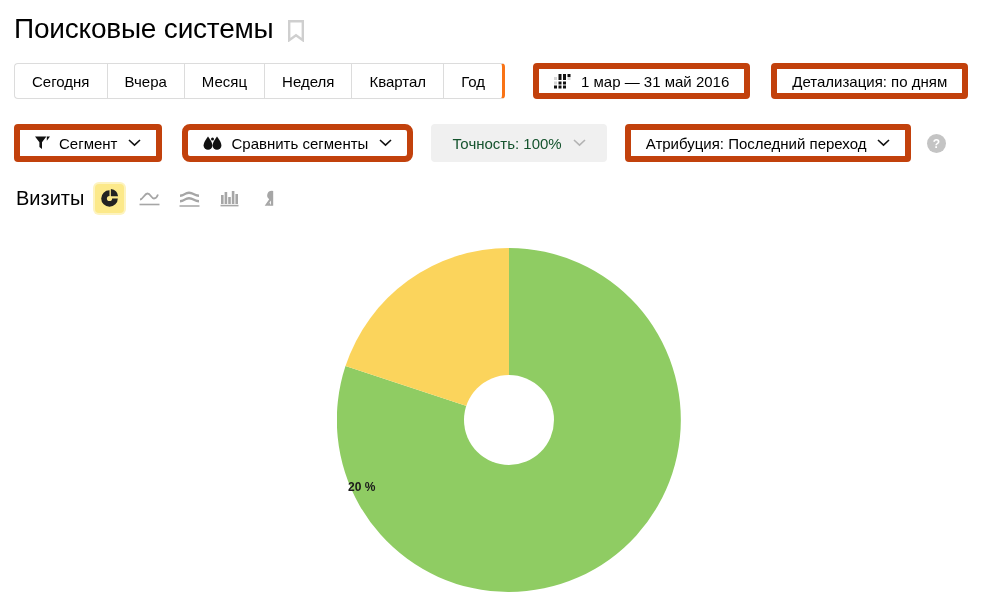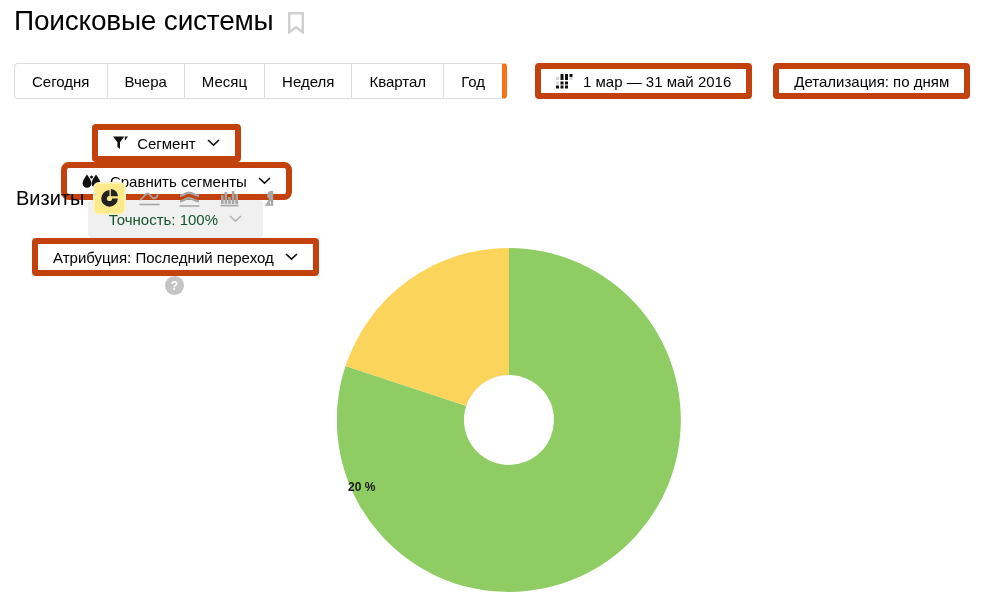--- a/index.html
+++ b/index.html
@@ -8,59 +8,59 @@
     width: 1000px; height: 611px;
     background: #ffffff;
     font-family: "Liberation Sans", sans-serif;
     color: #000000;
     overflow: hidden;
   }
   .page { position: relative; width: 1000px; height: 611px; background:#fff; }
 
   
   .title-row {
-    position: absolute; left: 14px; top: 4px;
+    position: absolute; left: 14px; top: 12px;
     display: flex; align-items: center; gap: 14px;
   }
   .page-title {
     font-size: 28px; font-weight: 400; color: #000;
     letter-spacing: -0.2px; line-height: 34px;
   }
   .bookmark-icon { display:block; width: 16px; height: 22px; margin-top: 4px; }
 
   
   .toolbar1 { position: absolute; left: 14px; top: 63px; display: flex; align-items: flex-start; }
   .seg-group { display: flex; }
   .seg-btn {
     height: 36px; padding: 0 17px;
     border: 1px solid #dcdcdc; border-right: none;
     background: #fff; color: #000; font-size: 15px;
     display: flex; align-items: center; justify-content: center;
     cursor: pointer; white-space: nowrap;
   }
   .seg-btn:first-child { border-radius: 4px 0 0 4px; }
-  .seg-btn:last-child { border-right: 5px solid #f97316; border-radius: 0 4px 4px 0; }
+  .seg-btn:last-child { border-right: 3px solid #f97316; border-radius: 0 4px 4px 0; }
 
   .btn {
     height: 36px; padding: 0 15px;
     border: 6px solid #c2410c; border-radius: 4px;
     background: #fff; color: #000; font-size: 15px;
     display: inline-flex; align-items: center; gap: 9px;
     cursor: pointer; white-space: nowrap;
   }
   .btn.disabled {
     background: #f0f0f0; border-color: #f0f0f0; color: #14532d; cursor: default;
   }
   .date-btn { margin-left: 28px; }
   .detail-btn { margin-left: 21px; }
 
   .cal-icon { display: block; width: 18px; height: 15px; }
 
   
-  .toolbar2 { position: absolute; left: 14px; top: 124px; display: flex; align-items: center; flex-direction: column; }
+  .toolbar2 { position: absolute; left: 14px; top: 124px; display: flex; align-items: center; }
   .toolbar2 .btn { height: 38px; font-size: 15px; }
   .gap-l20 { margin-left: 20px; border-radius: 8px; }
   .gap-l18 { margin-left: 18px; }
   .chev { display:block; width: 13px; height: 8px; margin-left: 2px; }
   .funnel-icon { display:block; width: 15px; height: 14px; }
   .drops-icon { display:block; width: 19px; height: 15px; }
   .help-icon { display:block; width: 19px; height: 19px; margin-left: 16px; }
 
   
   .metric-row { position: absolute; left: 16px; top: 184px; display: flex; align-items: center; }

